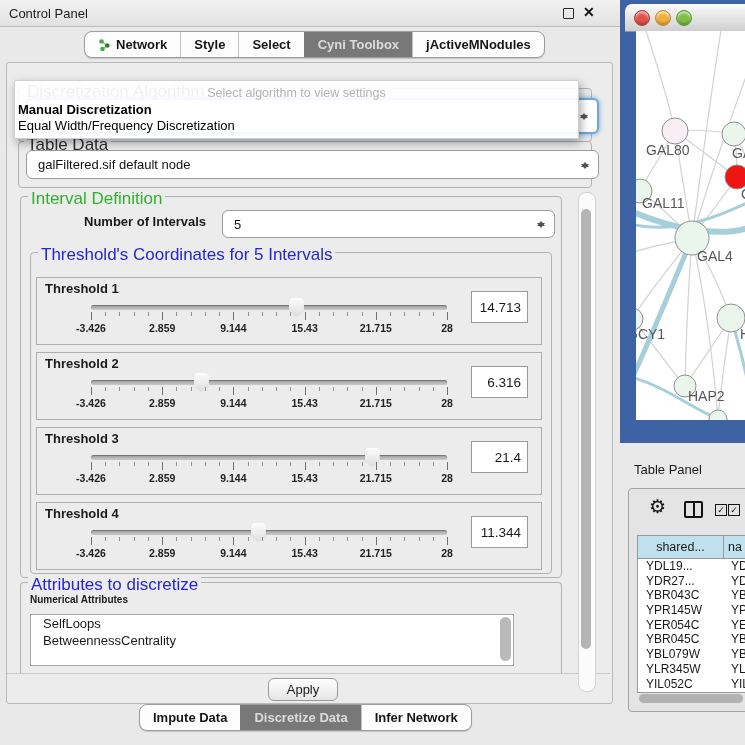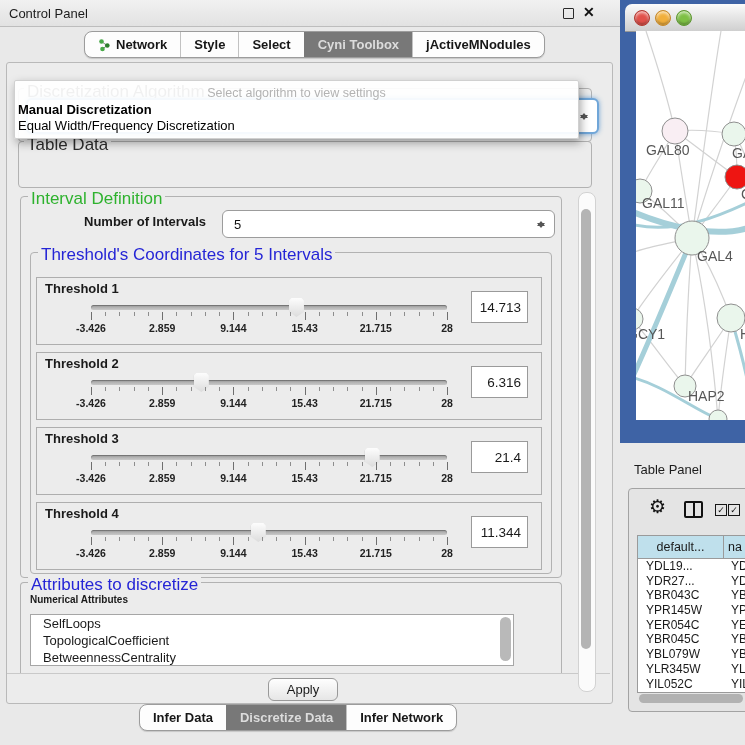--- a/index.html
+++ b/index.html
@@ -136,20 +136,24 @@
   <div class="abs" id="main-panel"></div>
 
   <div class="group" style="left:18px;top:88px;width:572px;height:52px;"></div>
   <div class="gtitle dark abs" style="left:24px;top:82px;">Discretization Algorithm</div>
   <div class="combo abs" id="algo-combo">
       <span class="stepper"></span>
     </div>
 
   <div class="group" style="left:18px;top:141px;width:572px;height:45px;"></div>
   <div class="gtitle dark abs" style="left:24px;top:135px;">Table Data</div>
+  <div class="combo abs" style="left:26px;top:150px;width:560px;height:27px;">
+    <span>galFiltered.sif default node</span>
+    <span class="stepper"></span>
+  </div>
 
   <div class="group" style="left:20px;top:196px;width:540px;height:380px;"></div>
   <div class="gtitle green abs" style="left:28px;top:189px;">Interval Definition</div>
   <div class="abs" style="left:84px;top:214px;font-size:13px;font-weight:bold;">Number of Intervals</div>
   <div class="combo abs" style="left:222px;top:210px;width:320px;height:26px;">
     <span>5</span>
     <span class="stepper"></span>
   </div>
 
   <div class="group" style="left:30px;top:252px;width:520px;height:320px;"></div>
@@ -315,35 +319,34 @@
         <div class="th-lbl" style="left: 410px;">28</div>
         <div class="th-val">11.344</div>
       </div>
     </div>
 
   <div class="group" style="left:20px;top:582px;width:540px;height:90px;border-bottom:none;border-radius:4px 4px 0 0;"></div>
   <div class="gtitle blue abs" style="left:28px;top:575px;">Attributes to discretize</div>
   <div class="abs" style="left:30px;top:594px;font-size:10px;font-weight:bold;">Numerical Attributes</div>
   <div class="abs" id="attr-list">
     <div class="attr-item">SelfLoops</div>
-      <div class="attr-item">TopologicalCoefficient</div>
       <div class="attr-item">BetweennessCentrality</div>
       <div id="attr-sb"></div>
   </div>
 
   <div class="abs" id="apply-sep"></div>
   <div class="abs" id="apply-btn">Apply</div>
 
   <div class="abs" id="main-sb-track">
     <div class="abs" id="main-sb-thumb"></div>
   </div>
 
   <div class="abs segbar" id="bottom-tab-bar">
       <div class="seg">
-        <span>Infer Data</span>
+        <span>Impute Data</span>
       </div>
       <div class="seg sel">
         <span>Discretize Data</span>
       </div>
       <div class="seg">
         <span>Infer Network</span>
       </div>
     </div>
 
   <div class="abs" id="net-window">
@@ -406,21 +409,21 @@
   </div>
 
   <div class="abs" id="tp-title">Table Panel</div>
   <div class="abs" id="tp-window">
     <div class="abs" id="gear-ic">⚙</div>
     <div class="abs" id="cols-ic"></div>
     <div class="cb" style="left:86px;">✓</div>
     <div class="cb" style="left:99px;">✓</div>
     <div id="tp-table">
       <div class="tp-hrow">
-        <div class="tp-hcell">default...</div>
+        <div class="tp-hcell">shared...</div>
         <div class="tp-hcell" style="flex:1;">na</div>
       </div>
       <div id="tp-body">
           <div class="tp-row">
             <div class="tp-cell">YDL19...</div>
             <div class="tp-cell" style="flex: 1 1 0%;">YDL1</div>
           </div>
           <div class="tp-row">
             <div class="tp-cell">YDR27...</div>
             <div class="tp-cell" style="flex: 1 1 0%;">YDR2</div>

